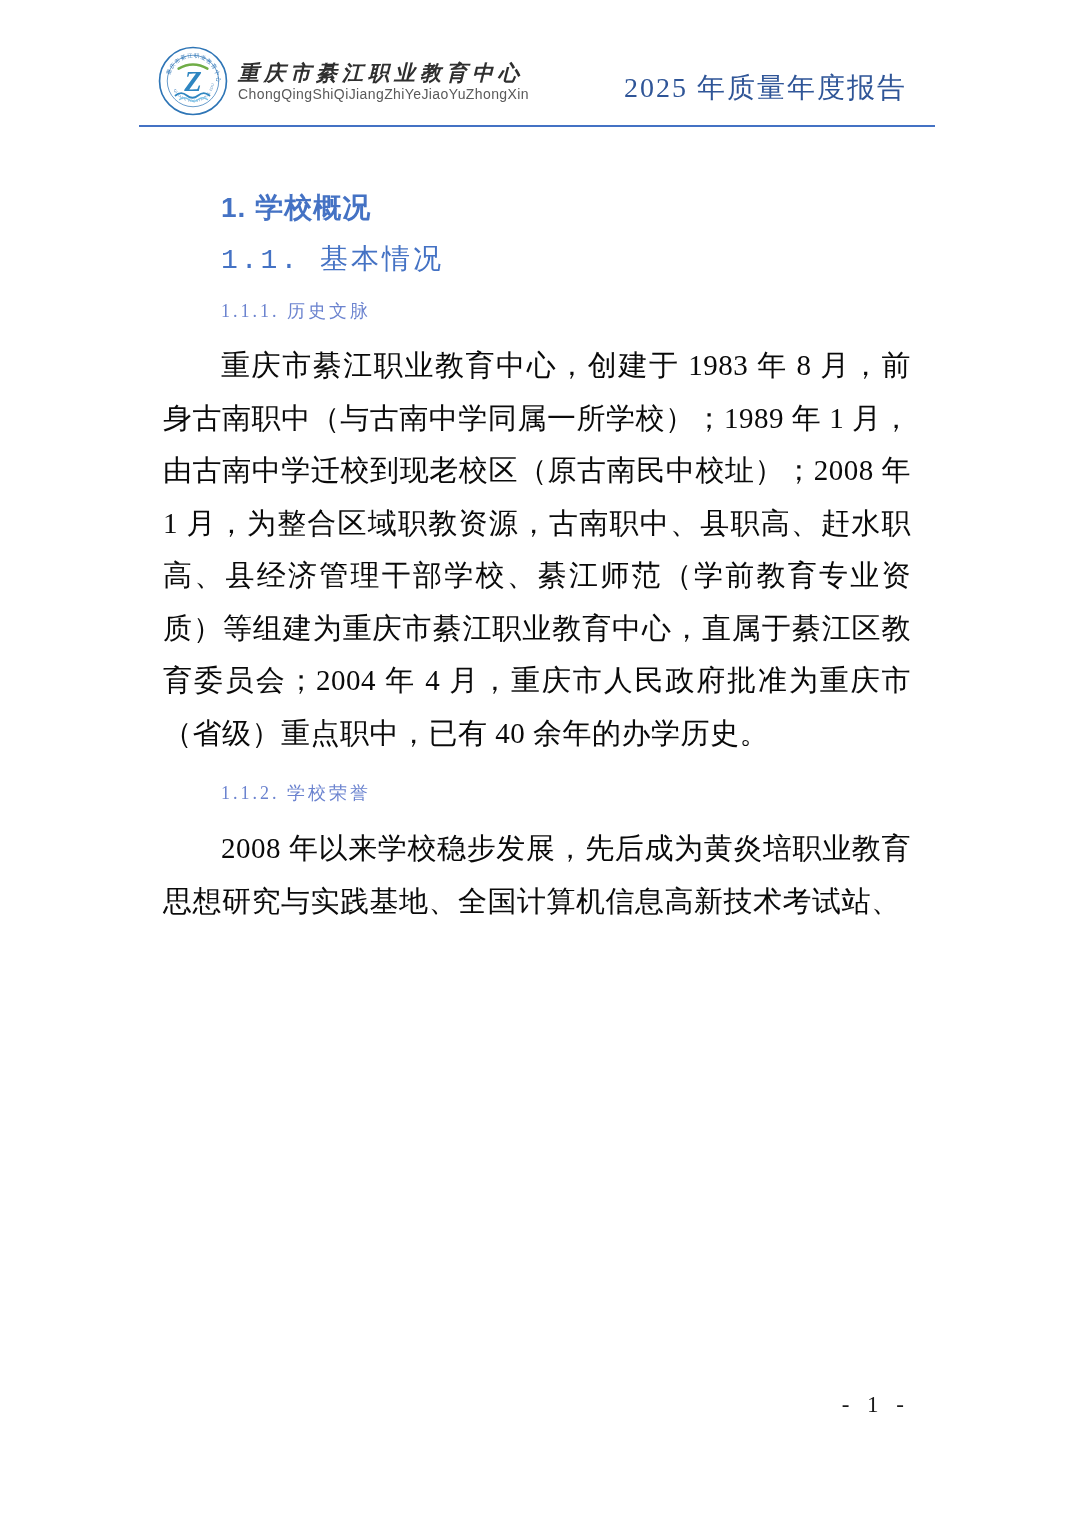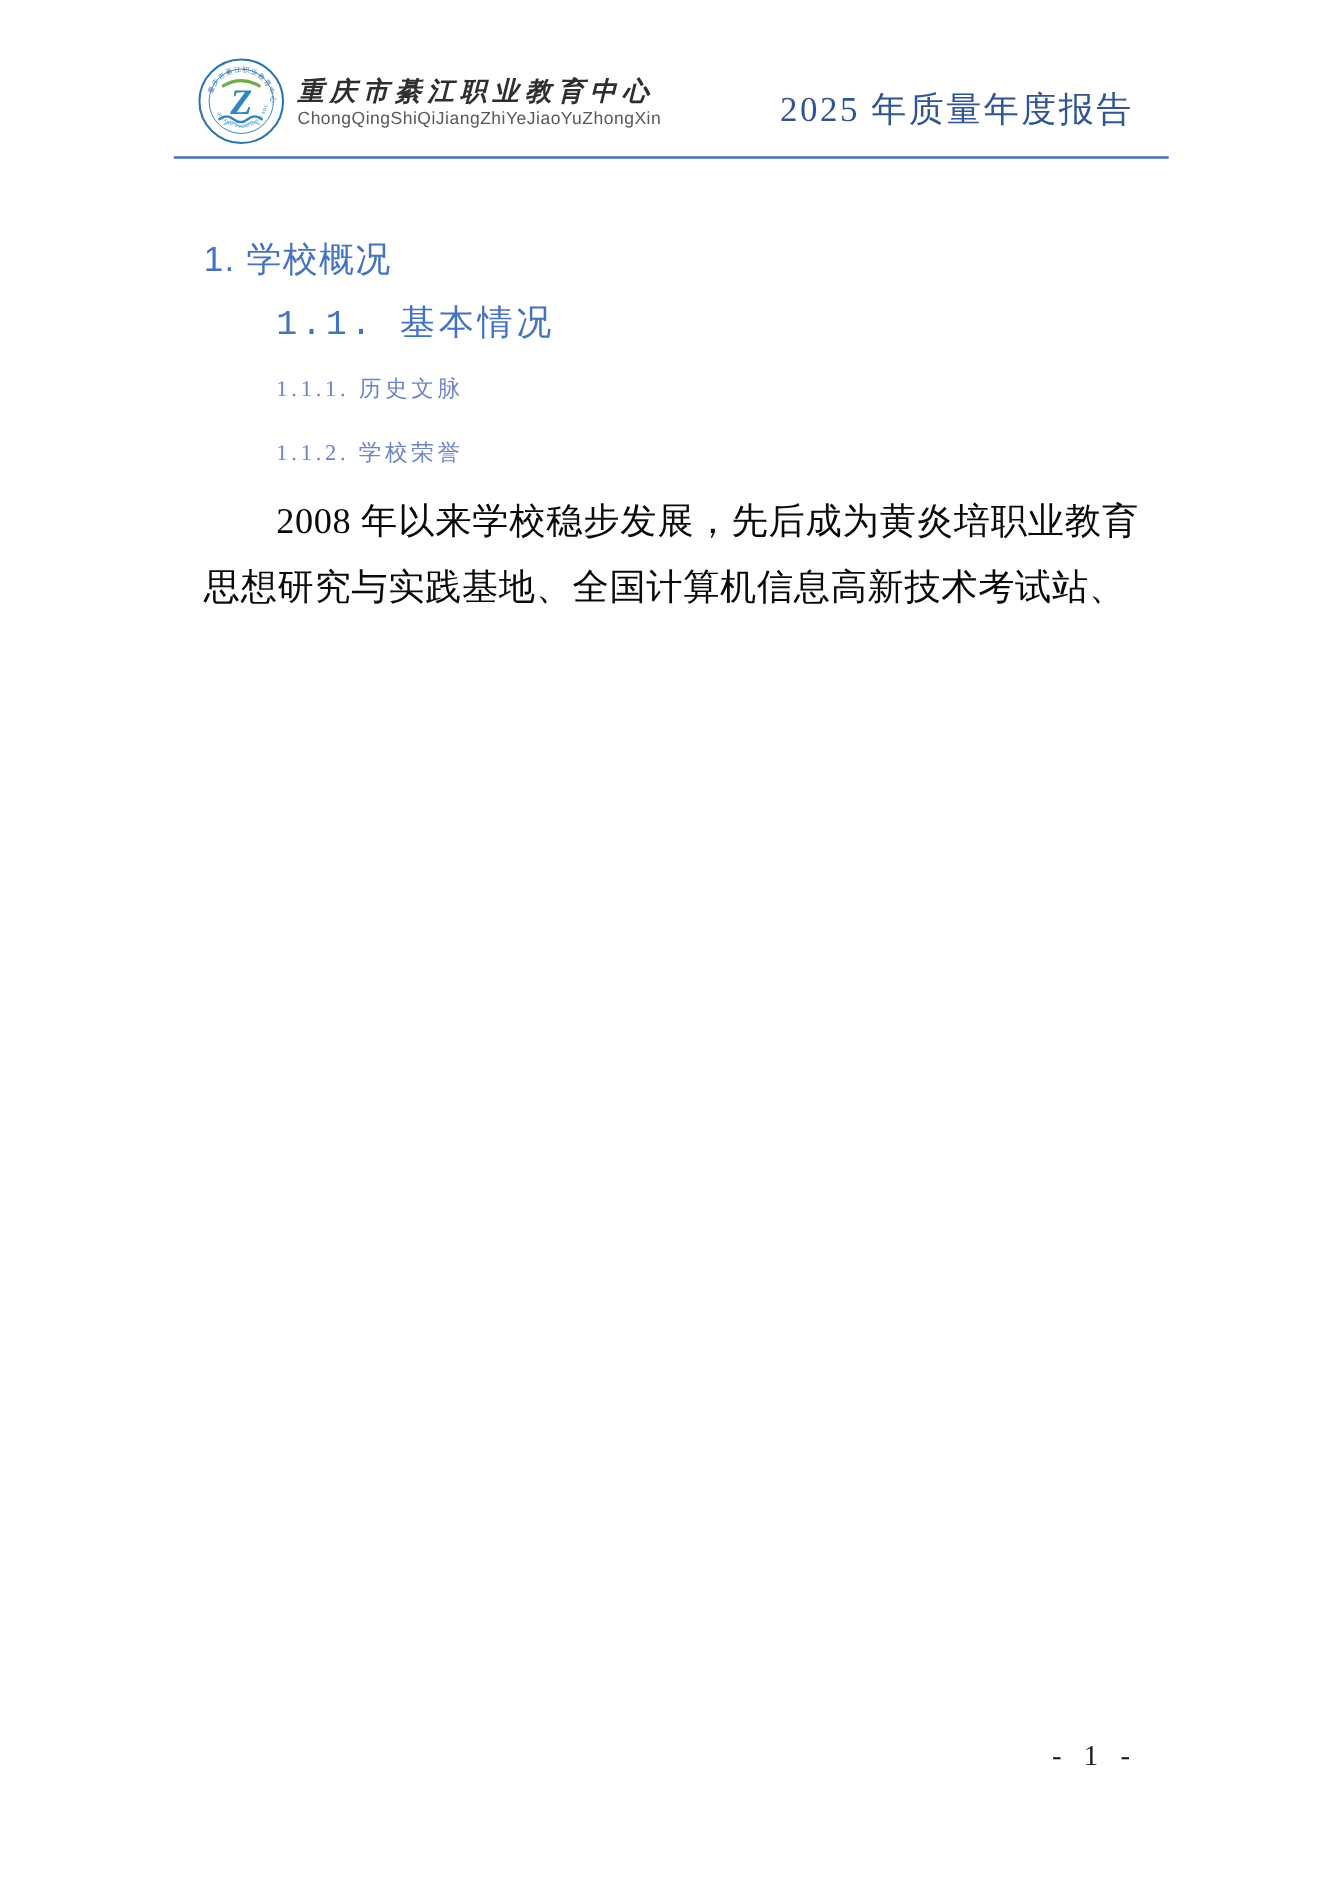--- a/index.html
+++ b/index.html
@@ -71,24 +71,25 @@
     text-align: center;
     font-size: 40px;
     line-height: 50px;
     font-weight: 700;
     color: #000000;
     letter-spacing: 1px;
   }
 
   .h1 {
     margin-top: 64px;
+    margin-left: 58px;
     font-family: "Liberation Sans", "DejaVu Sans", sans-serif;
     font-size: 28px;
     line-height: 34px;
-    font-weight: 400;
+    font-weight: 700;
     color: #4472C4;
     letter-spacing: 1px;
   }
   .h2 {
     margin-top: 19px;
     margin-left: 58px;
     font-size: 28px;
     line-height: 33px;
     font-weight: 400;
     color: #4472C4;
@@ -162,20 +163,21 @@
 
   <div class="content">
 
 
     <div class="h1">1. 学校概况</div>
 
     <div class="h2">1.1. 基本情况</div>
 
     <div class="h3">1.1.1. 历史文脉</div>
 
+    <div class="para">重庆市綦江职业教育中心，创建于 1983 年 8 月，前身古南职中（与古南中学同属一所学校）；1989 年 1 月，由古南中学迁校到现老校区（原古南民中校址）；2008 年 1 月，为整合区域职教资源，古南职中、县职高、赶水职高、县经济管理干部学校、綦江师范（学前教育专业资质）等组建为重庆市綦江职业教育中心，直属于綦江区教育委员会；2004 年 4 月，重庆市人民政府批准为重庆市（省级）重点职中，已有 40 余年的办学历史。</div>
 
 
     <div class="h3">1.1.2. 学校荣誉</div>
 
     <div class="para after-h3">2008 年以来学校稳步发展，先后成为黄炎培职业教育思想研究与实践基地、全国计算机信息高新技术考试站、</div>
 
   </div>
 
   <div class="footer">- 1 -</div>
 

